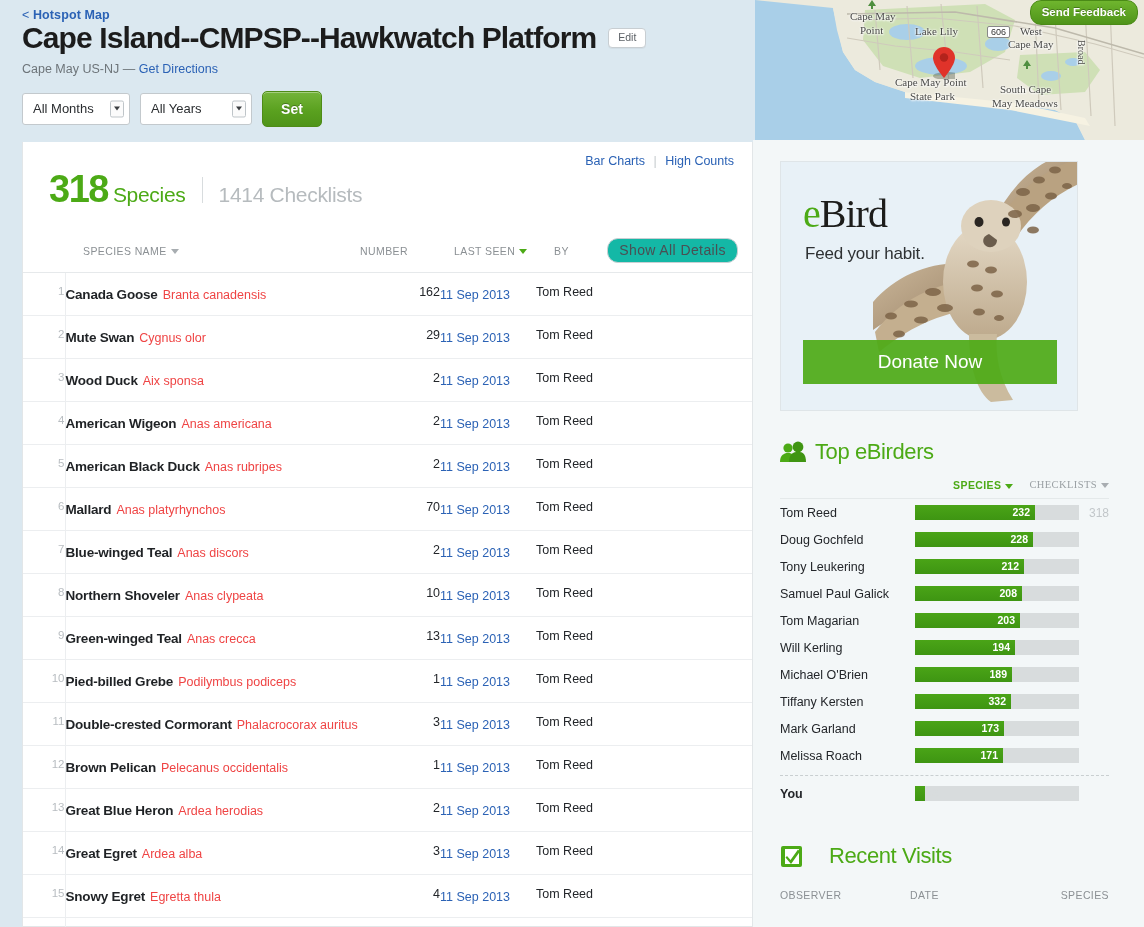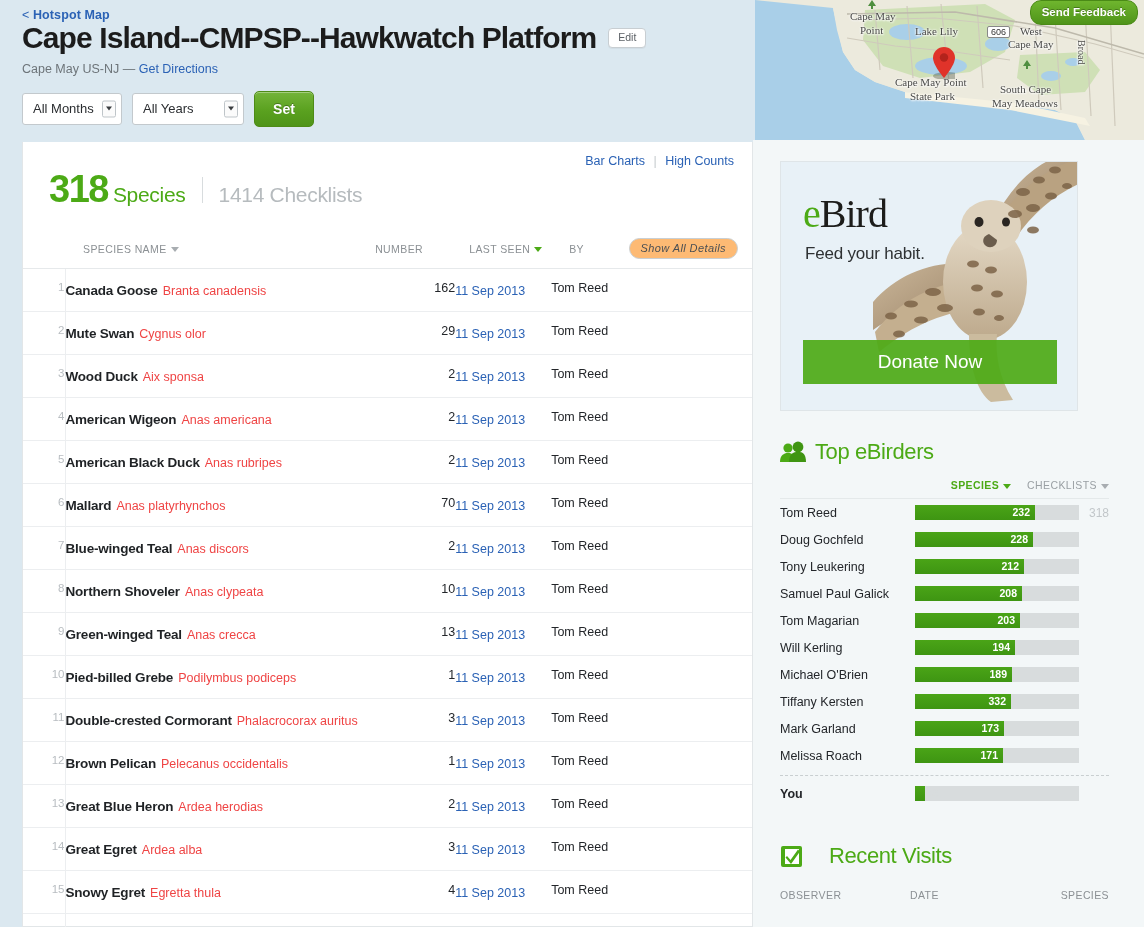--- a/index.html
+++ b/index.html
@@ -40,21 +40,21 @@
   }
   .subline a { color: #2b62b5; text-decoration: none; }
   .controls { margin-top: 15px; display: flex; align-items: center; gap: 10px; }
   .select-box {
     position: relative; height: 32px; background: #fff;
     border: 1px solid #c3c9cd; border-radius: 3px;
     display: flex; align-items: center;
     padding: 0 26px 0 10px; font-size: 13px; color: #2a2d30;
     box-shadow: inset 0 1px 0 #fff; cursor: pointer;
   }
-  .select-box.months { width: 100px; text-align: right; }
+  .select-box.months { width: 108px; text-align: right; }
   .select-box.years { width: 112px; }
   .select-arrow {
     position: absolute; right: 5px; top: 50%; transform: translateY(-50%);
     width: 14px; height: 17px; background: #fbfbfb;
     border: 1px solid #bfc5c9; border-radius: 2px;
     display: flex; align-items: center; justify-content: center;
   }
   .select-arrow i {
     width: 0; height: 0; border-left: 3.5px solid transparent;
     border-right: 3.5px solid transparent; border-top: 4.5px solid #3a3d40;
@@ -134,23 +134,23 @@
   }
   th.th-num, td.td-num { text-align: right; }
   th.th-sorted { color: #4caa16; font-weight: bold; }
   .caret {
     display: inline-block; width: 0; height: 0; margin-left: 4px;
     border-left: 4px solid transparent; border-right: 4px solid transparent;
     border-top: 5px solid #a8adb1; vertical-align: middle;
   }
   th.th-sorted .caret { border-top-color: #4caa16; }
   .details-btn {
-    display: inline-block; font-size: 11px; color: #4a4f53;
-    background: #fdba74; border: 1px solid #c9cfd3; border-radius: 11px;
-    padding: 3px 11px 4px; cursor: pointer; white-space: nowrap; font-style: italic;
+    display: inline-block; font-size: 14px; color: #4a4f53;
+    background: #14b8a6; border: 1px solid #c9cfd3; border-radius: 11px;
+    padding: 3px 11px 4px; cursor: pointer; white-space: nowrap;
   }
   table.species tbody td {
     border-bottom: 1px solid #eceef0; padding: 12px 0; vertical-align: top;
   }
   td.td-idx {
     width: 42px; text-align: right; padding-right: 14px;
     color: #b8bdc1; font-size: 11.5px; border-right: 1px solid #eceef0;
   }
   td.td-name { padding-left: 18px; }
   .sp-common { font-size: 13.5px; font-weight: bold; color: #1f2225; letter-spacing: -.2px; }
@@ -190,21 +190,21 @@
   .sec-head {
     display: flex; align-items: center; gap: 9px; margin: 28px 0 0 0;
   }
   .sec-title { font-size: 22px; color: #4caa16; letter-spacing: -.4px; }
   .sortbar {
     display: flex; justify-content: flex-end; gap: 16px;
     font-size: 10.5px; letter-spacing: .4px; margin-top: 14px;
     padding-bottom: 7px; border-bottom: 1px solid #e4e9ea;
   }
   .sortbar .active { color: #4caa16; font-weight: bold; cursor: pointer; }
-  .sortbar .inactive { color: #9aa0a4; cursor: pointer; }
+  .sortbar .inactive { color: #9aa0a4; cursor: pointer; font-family: Liberation Serif, serif; }
 
   .leader-row {
     display: flex; align-items: center; height: 27px; font-size: 12.5px;
   }
   .leader-name { width: 135px; color: #23262a; }
   .leader-name.you { font-weight: bold; }
   .leader-track {
     position: relative; width: 164px; height: 15px; background: #d8dcdd;
   }
   .leader-fill {

